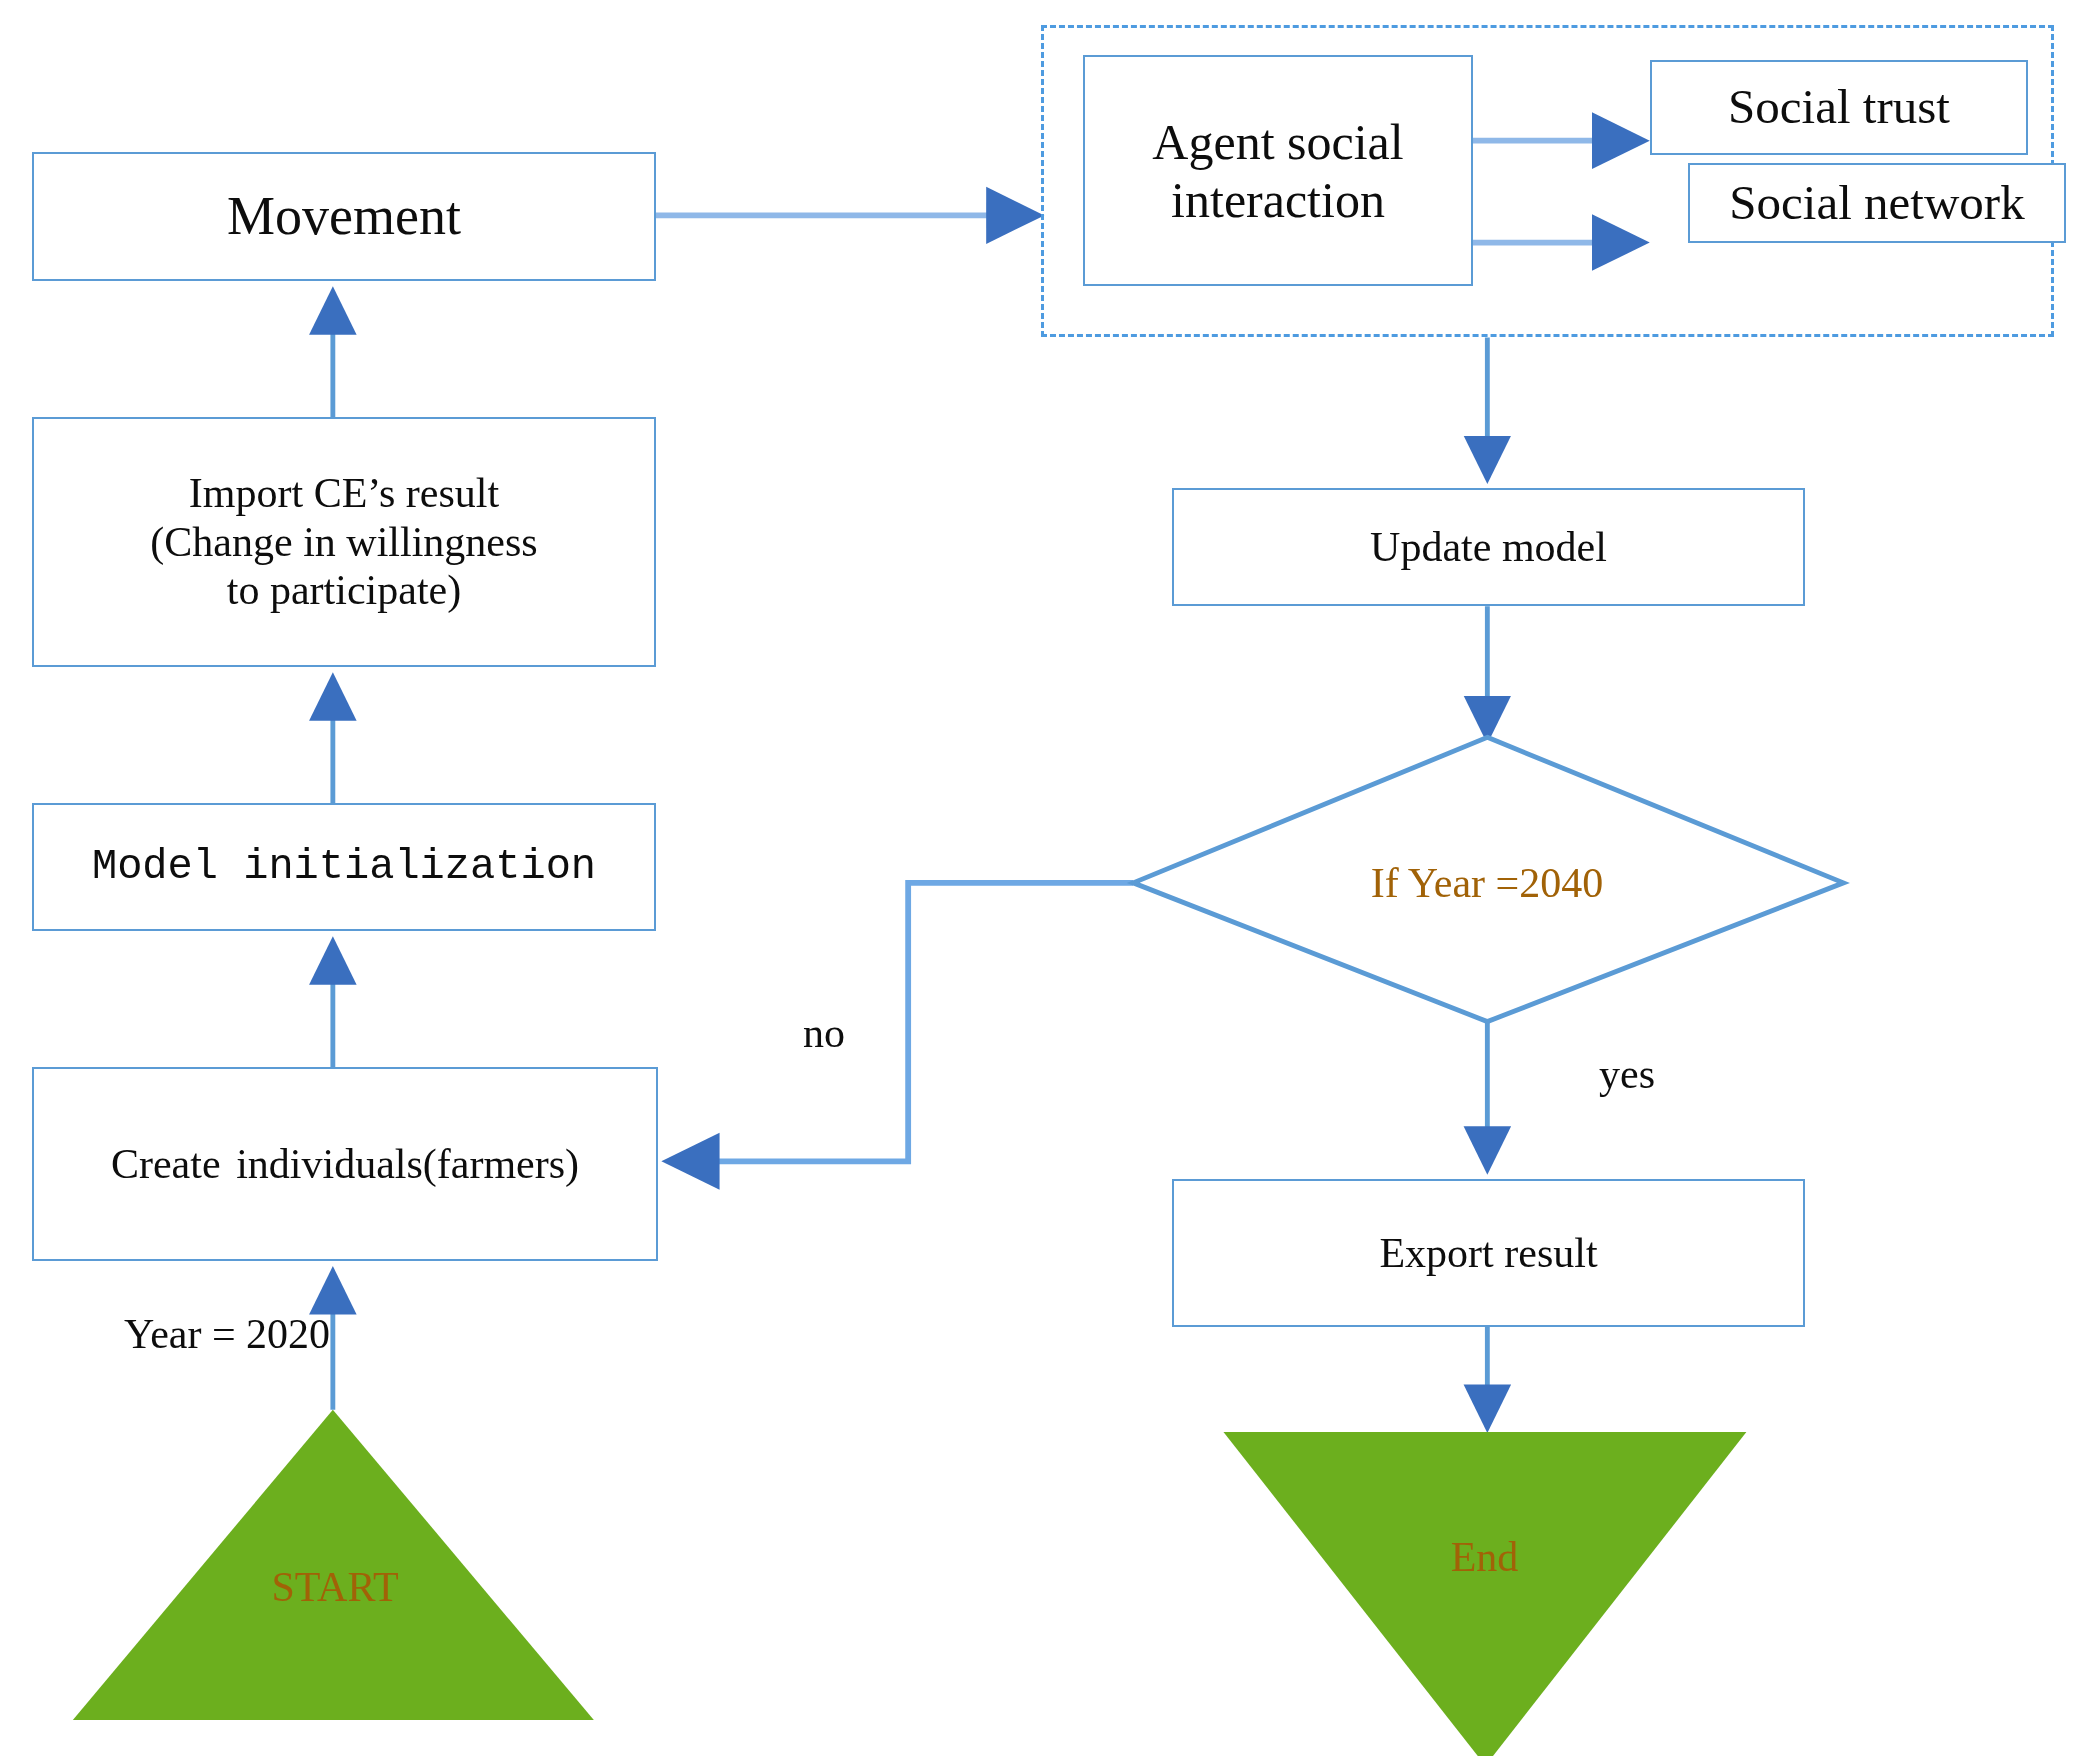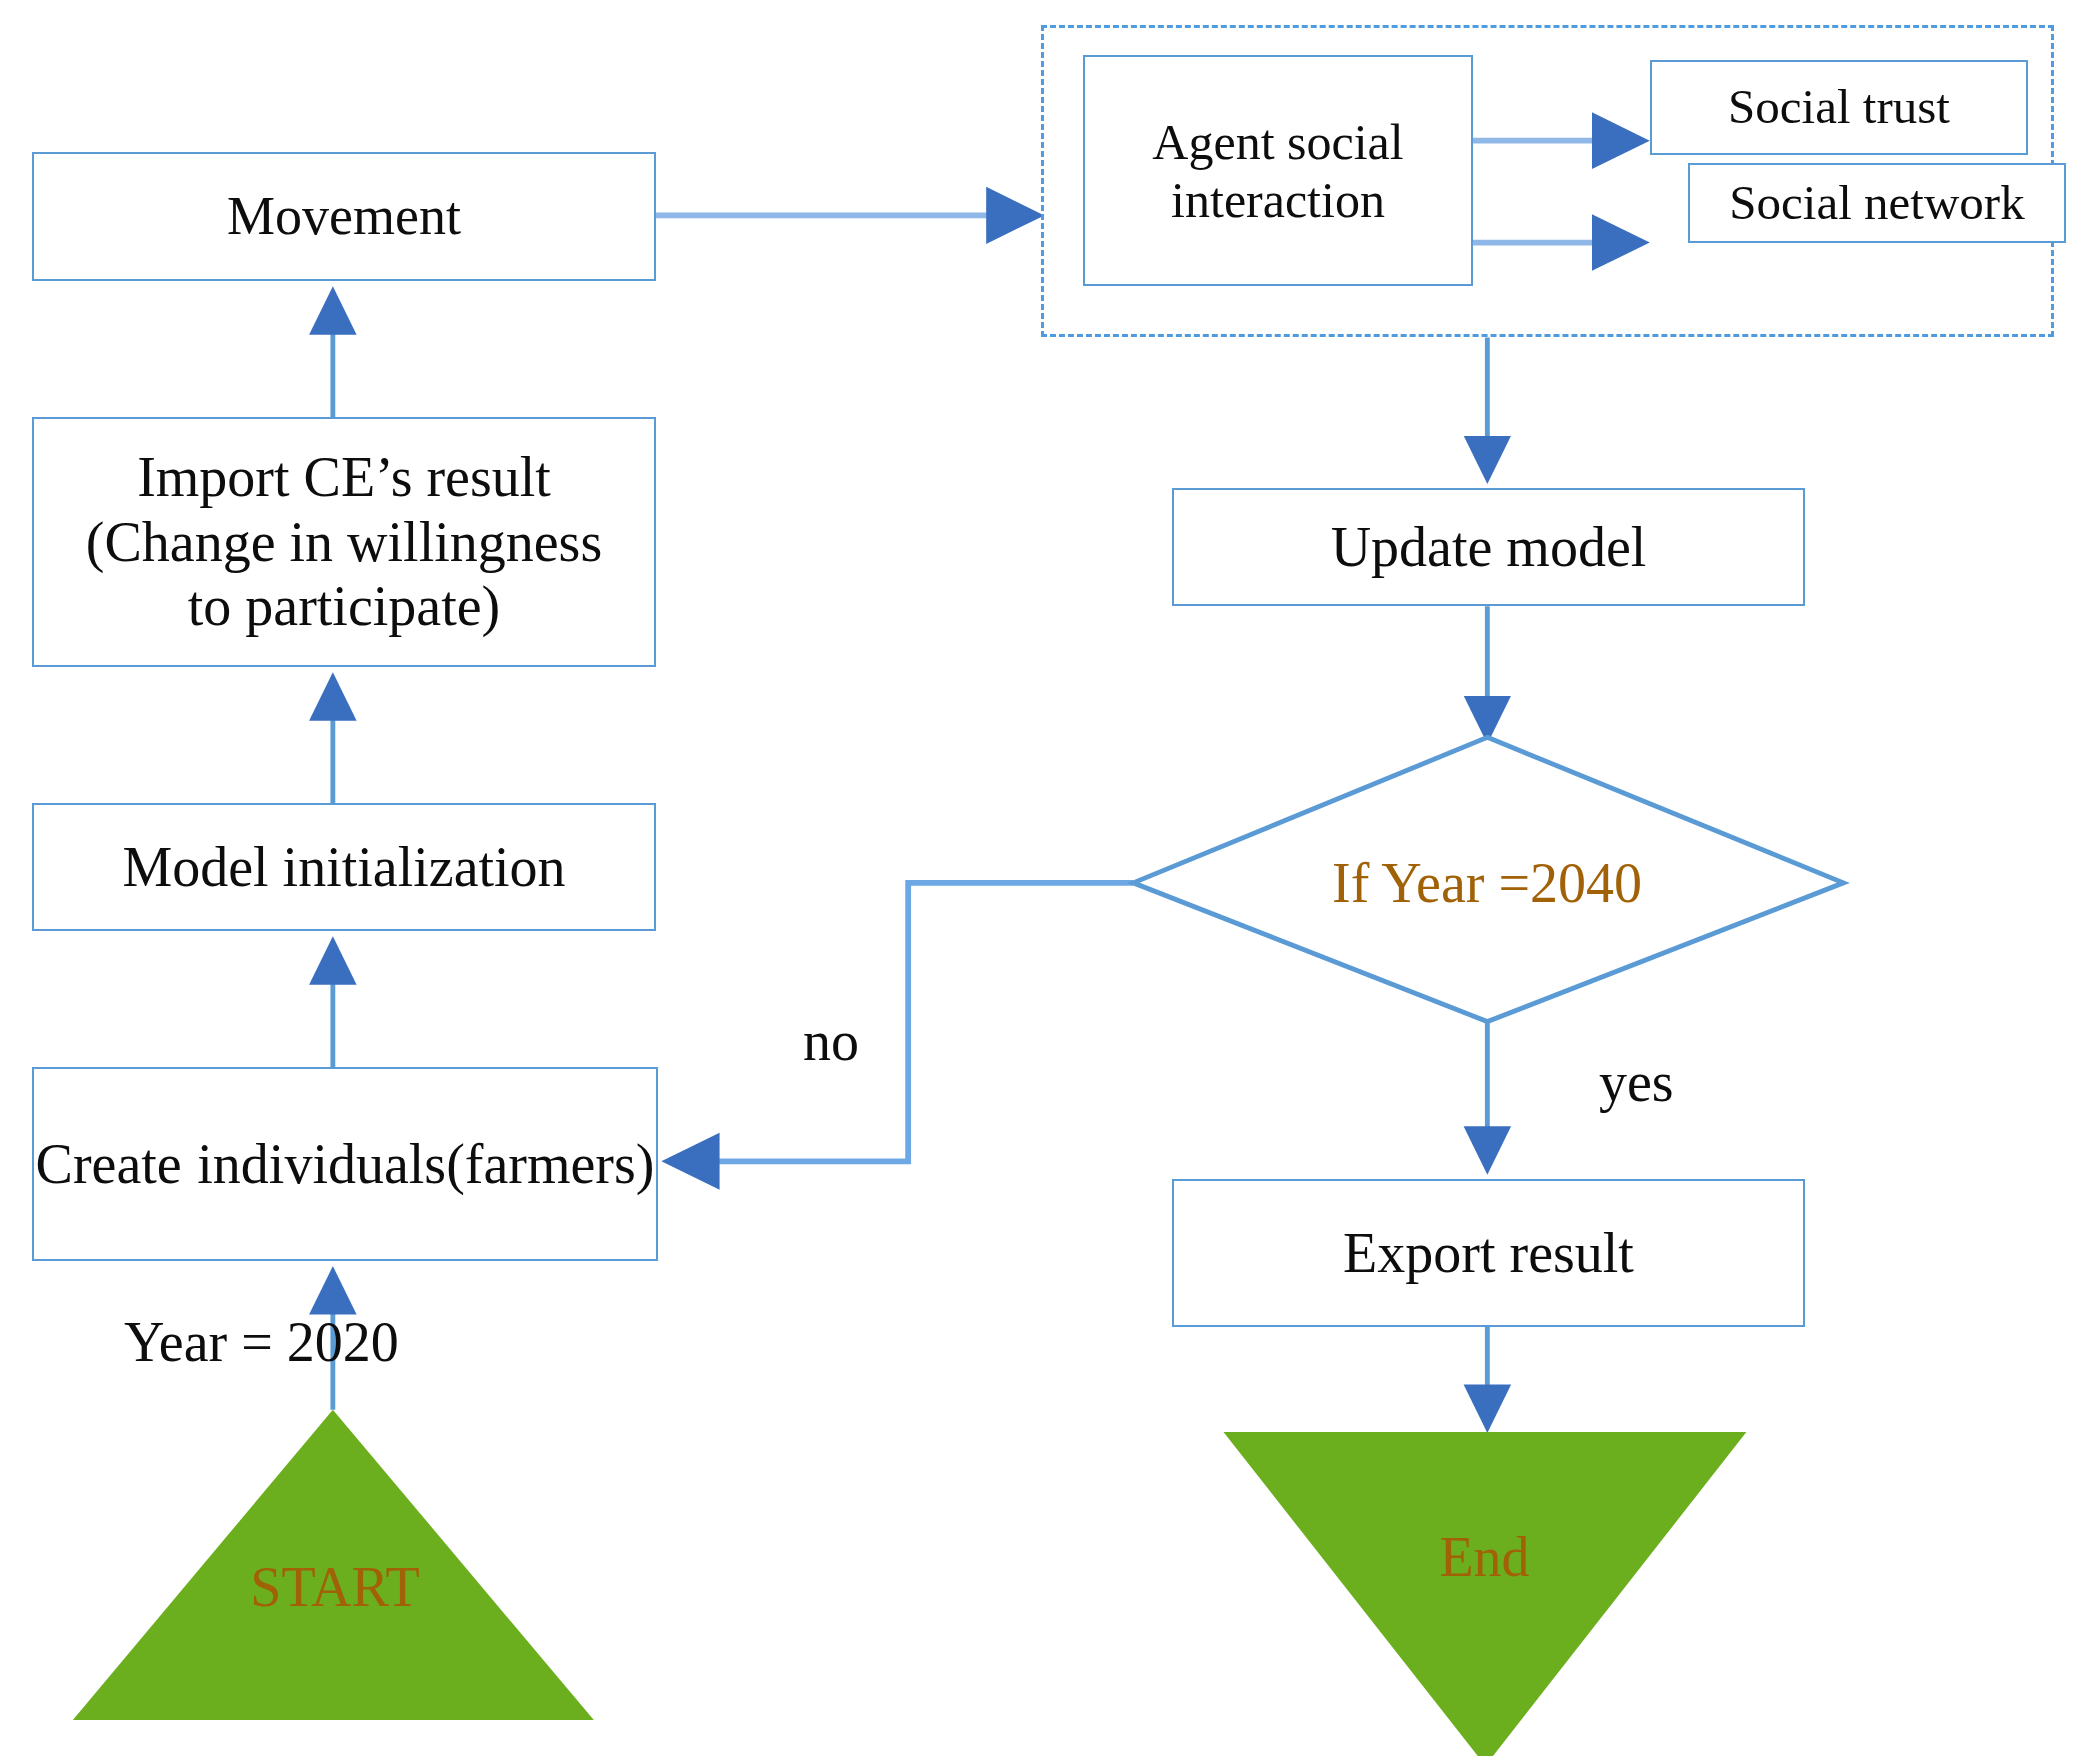--- a/index.html
+++ b/index.html
@@ -41,21 +41,21 @@
     color:#0d0d0d;
   }
   .dashed-group{
     position:absolute;
     box-sizing:border-box;
     border:3.9px dashed #4E9BE0;
     background:transparent;
   }
   
   .t-56{font-size:54px;}
-  .t-54{font-size:56px;}
+  .t-54{font-size:42px;}
   .t-52{font-size:50px;}
   .t-50{font-size:49px;}
 </style>
 </head>
 <body>
 
 <div id="stage">
 
   <svg id="wires" viewBox="0 0 2151 1810">
     <defs>
@@ -100,21 +100,21 @@
   <div class="node t-56" style="left:32px;top:152px;width:624px;height:129px;">
     <span>Movement</span>
   </div>
 
   <div class="node t-54" style="left:32px;top:417px;width:624px;height:250px;flex-direction:column;">
     <span>Import CE’s result</span>
     <span>(Change in willingness</span>
     <span>to participate)</span>
   </div>
 
-  <div class="node t-54" style="left:32px;top:803px;width:624px;height:128px;">
+  <div class="node t-54" style="left:32px;top:803px;width:624px;height:128px;font-family:Liberation Mono, monospace;">
     <span>Model initialization</span>
   </div>
 
   <div class="node t-54" style="left:32px;top:1067px;width:626px;height:194px;flex-direction:row;">
     <span>Create</span>
     <span>individuals(farmers)</span>
   </div>
 
   <div class="tri-label t-54" style="left:165px;top:1553px;width:340px;height:68px;">
     <span>START</span>

